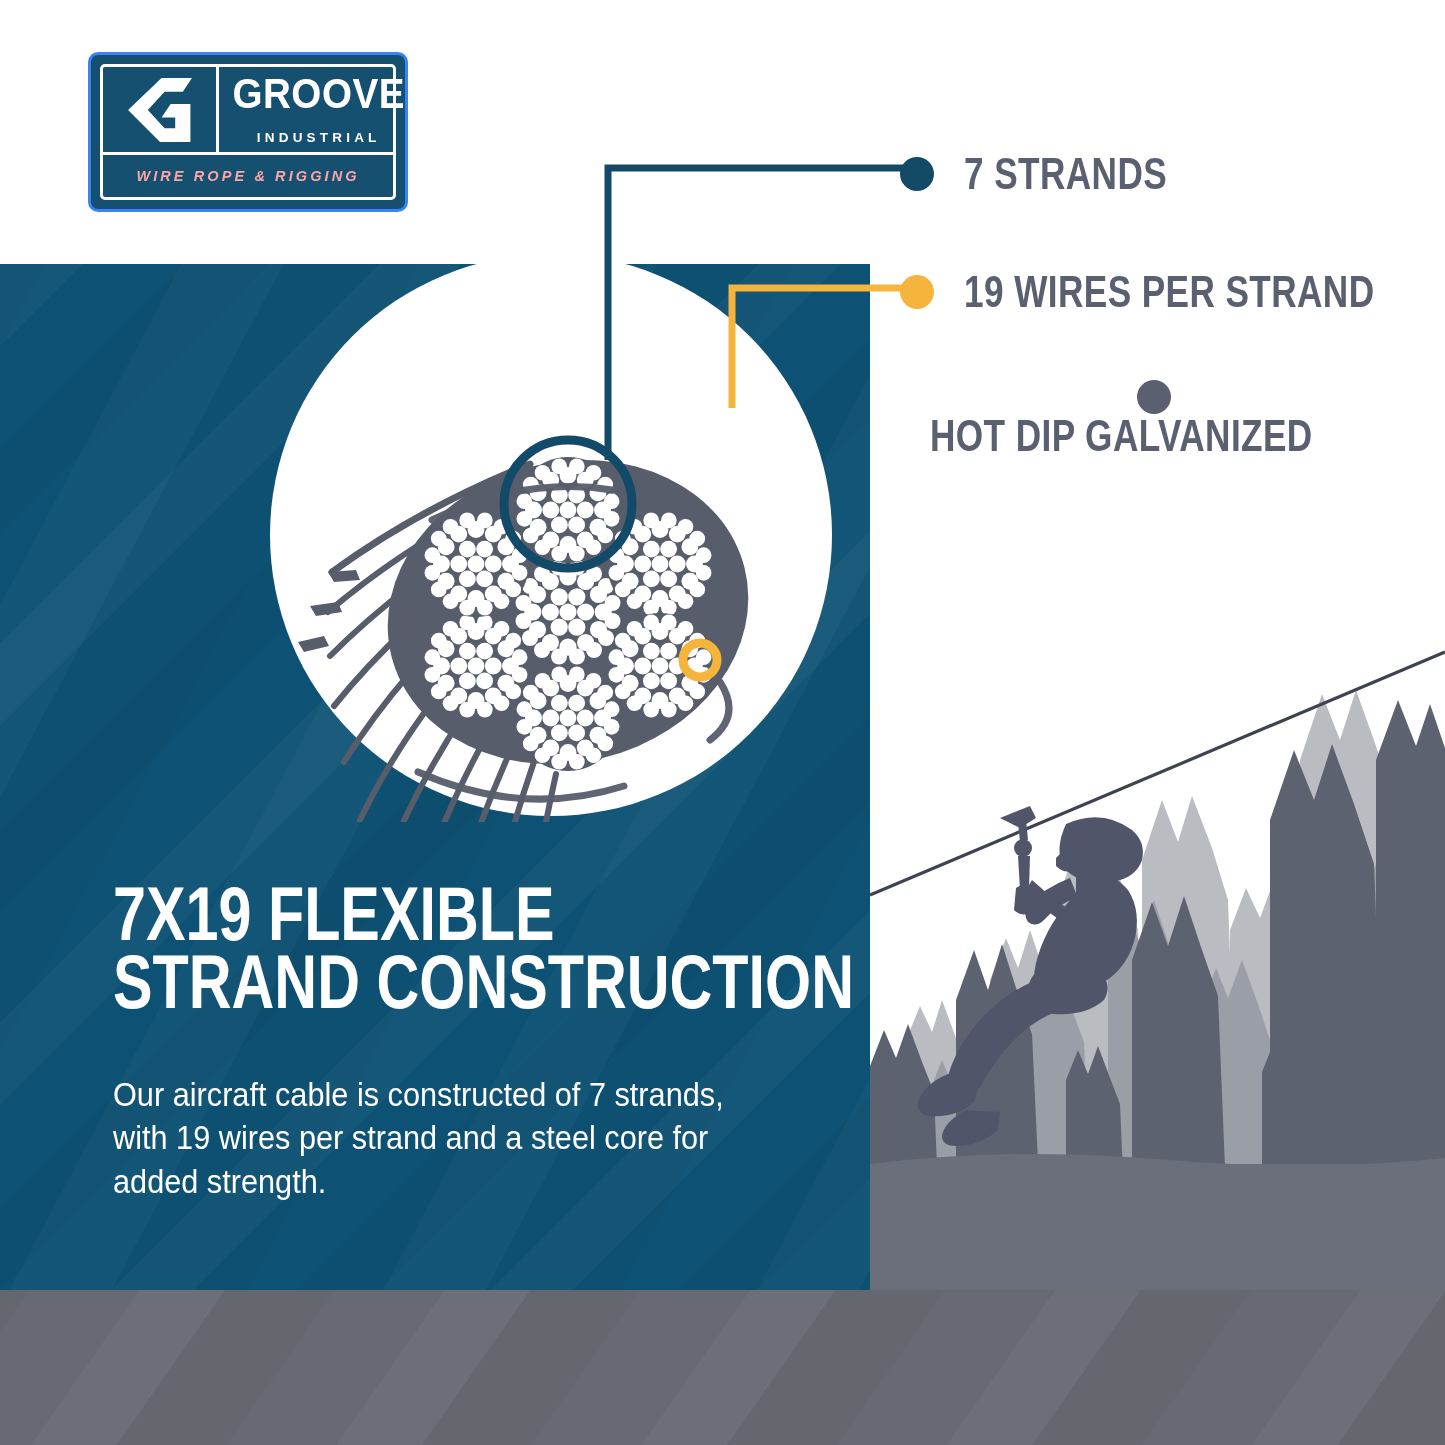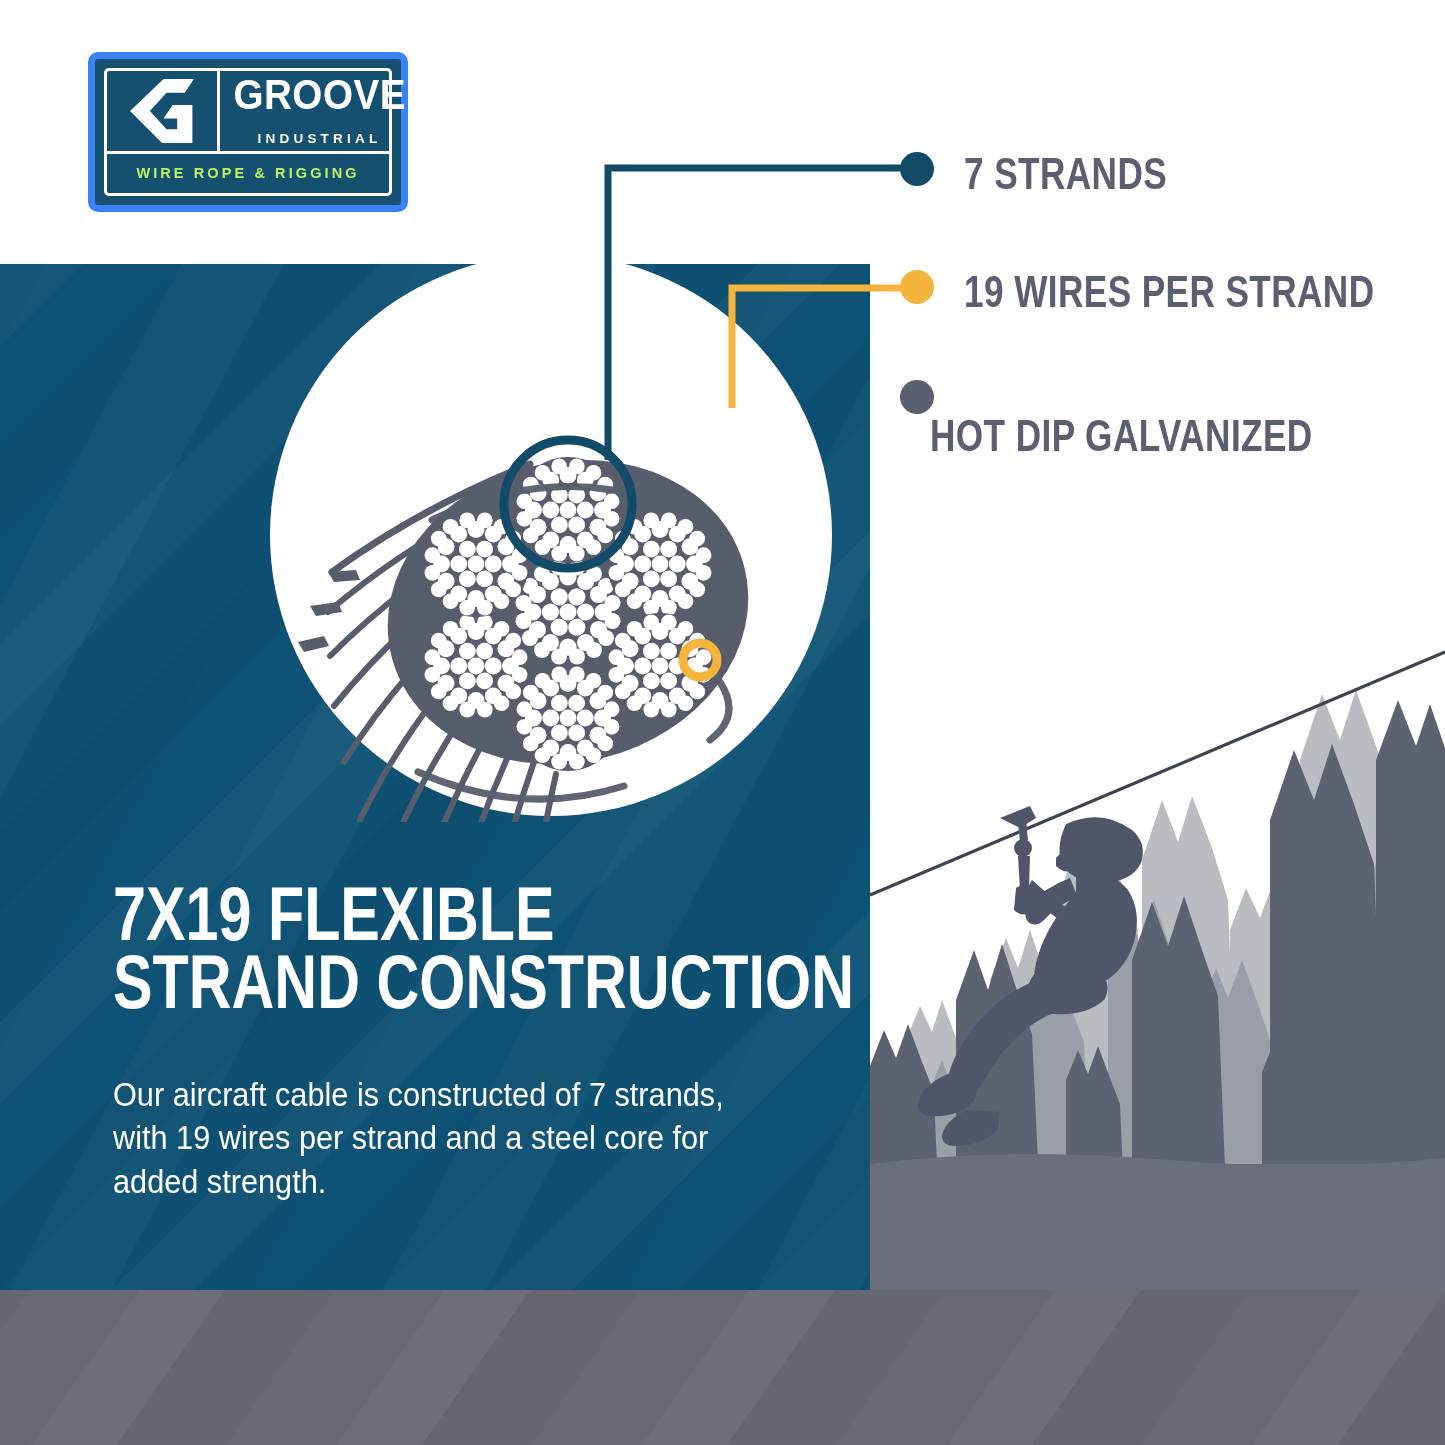--- a/index.html
+++ b/index.html
@@ -9,37 +9,37 @@
     font-family:"Liberation Sans", sans-serif;
     position:relative; overflow:hidden;
     -webkit-font-smoothing:antialiased;
   }
   #stage { position:absolute; inset:0; background:#ffffff; }
 
   
   .logo-wrap { position:absolute; left:88px; top:52px; width:320px; height:160px; }
   .logo-outer {
     position:absolute; inset:0;
-    border:7px solid #3b82f6; border-radius:10px; background:#155070;
+    border:3px solid #3b82f6; border-radius:10px; background:#155070;
     padding:9px;
   }
   .logo-inner { position:absolute; inset:9px; border:3px solid #ffffff; border-radius:5px; display:flex; flex-direction:column; }
   .logo-top { flex:0 0 68%; display:flex; border-bottom:3px solid #ffffff; }
   .logo-mark { flex:0 0 40%; display:flex; align-items:center; justify-content:center; border-right:3px solid #ffffff; }
   .logo-words { flex:1; display:flex; flex-direction:column; align-items:center; justify-content:center; padding:0 6px; }
   .logo-groove {
     color:#fff; font-weight:bold; font-size:42px; line-height:0.92;
     letter-spacing:0.5px; transform:scaleX(0.92); font-family:"Liberation Sans",sans-serif;
   }
   .logo-industrial {
     color:#fff; font-weight:bold; font-size:13.5px; letter-spacing:4.2px;
     margin-top:16px; font-family:"Liberation Sans",sans-serif;
   }
   .logo-bottom { flex:1; display:flex; align-items:center; justify-content:center; }
-  .logo-tag { color:#bef264; font-weight:bold; font-size:14.5px; letter-spacing:3.1px; }
+  .logo-tag { color:#fca5a5; font-weight:bold; font-size:14.5px; letter-spacing:3.1px;font-style:italic; }
 
   
   .teal-panel {
     position:absolute; left:0; top:264px; width:870px; height:1026px;
     background:#0d5274; overflow:hidden;
   }
   .teal-panel::before{
     content:""; position:absolute; inset:-40%;
     background:repeating-linear-gradient(135deg,
       rgba(255,255,255,0.030) 0px, rgba(255,255,255,0.030) 58px,
@@ -62,21 +62,21 @@
   }
 
   
   .cable-svg { position:absolute; left:268px; top:252px; width:570px; height:570px; }
 
   
   .callout-svg { position:absolute; left:560px; top:140px; width:420px; height:320px; }
 
   
   .callouts { position:absolute; left:900px; top:140px; width:520px; }
-  .callout-row { position:absolute; display:flex; }
+  .callout-row { position:absolute; display:flex; align-items:center; }
   .callout-row.r0 { top:12px; left:0; }
   .callout-row.r1 { top:130px; left:0; }
   .callout-row.r2 { top:240px; left:0;flex-direction:column; }
   .dot { width:34px; height:34px; border-radius:50%; flex:0 0 auto; }
   .dot.navy { background:#134a68; }
   .dot.amber { background:#f5b43c; }
   .dot.gray { background:#5a6070; }
   .callout-text {
     margin-left:30px; color:#5a6070; font-weight:bold;
     font-size:44px; letter-spacing:0.5px; line-height:1;

